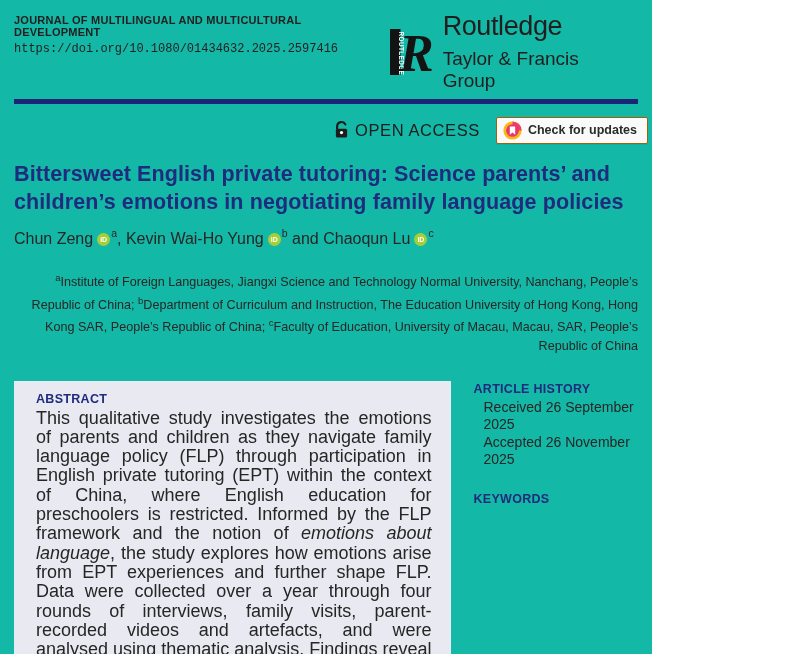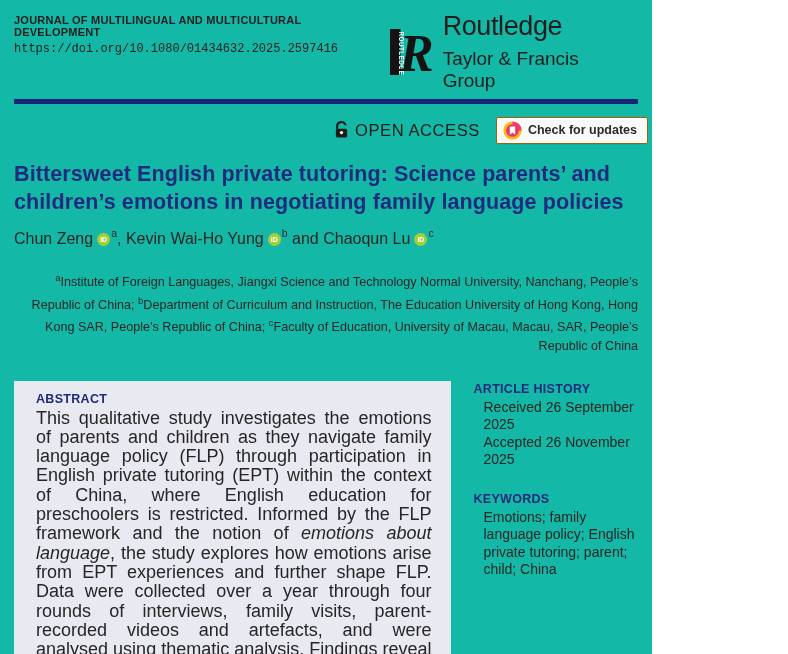--- a/index.html
+++ b/index.html
@@ -132,19 +132,18 @@
     </div>
 
     <div class="sidebar">
       <div class="block">
         <div class="section-heading">ARTICLE HISTORY</div>
         <div class="line">Received 26 September 2025</div>
         <div class="line">Accepted 26 November 2025</div>
       </div>
       <div class="block">
         <div class="section-heading">KEYWORDS</div>
-        <div class="line">Emotions; family language policy; English private tutoring; parent; child; China</div>
       </div>
     </div>
 
   </div>
 
 </div>
 
 </body></html>

